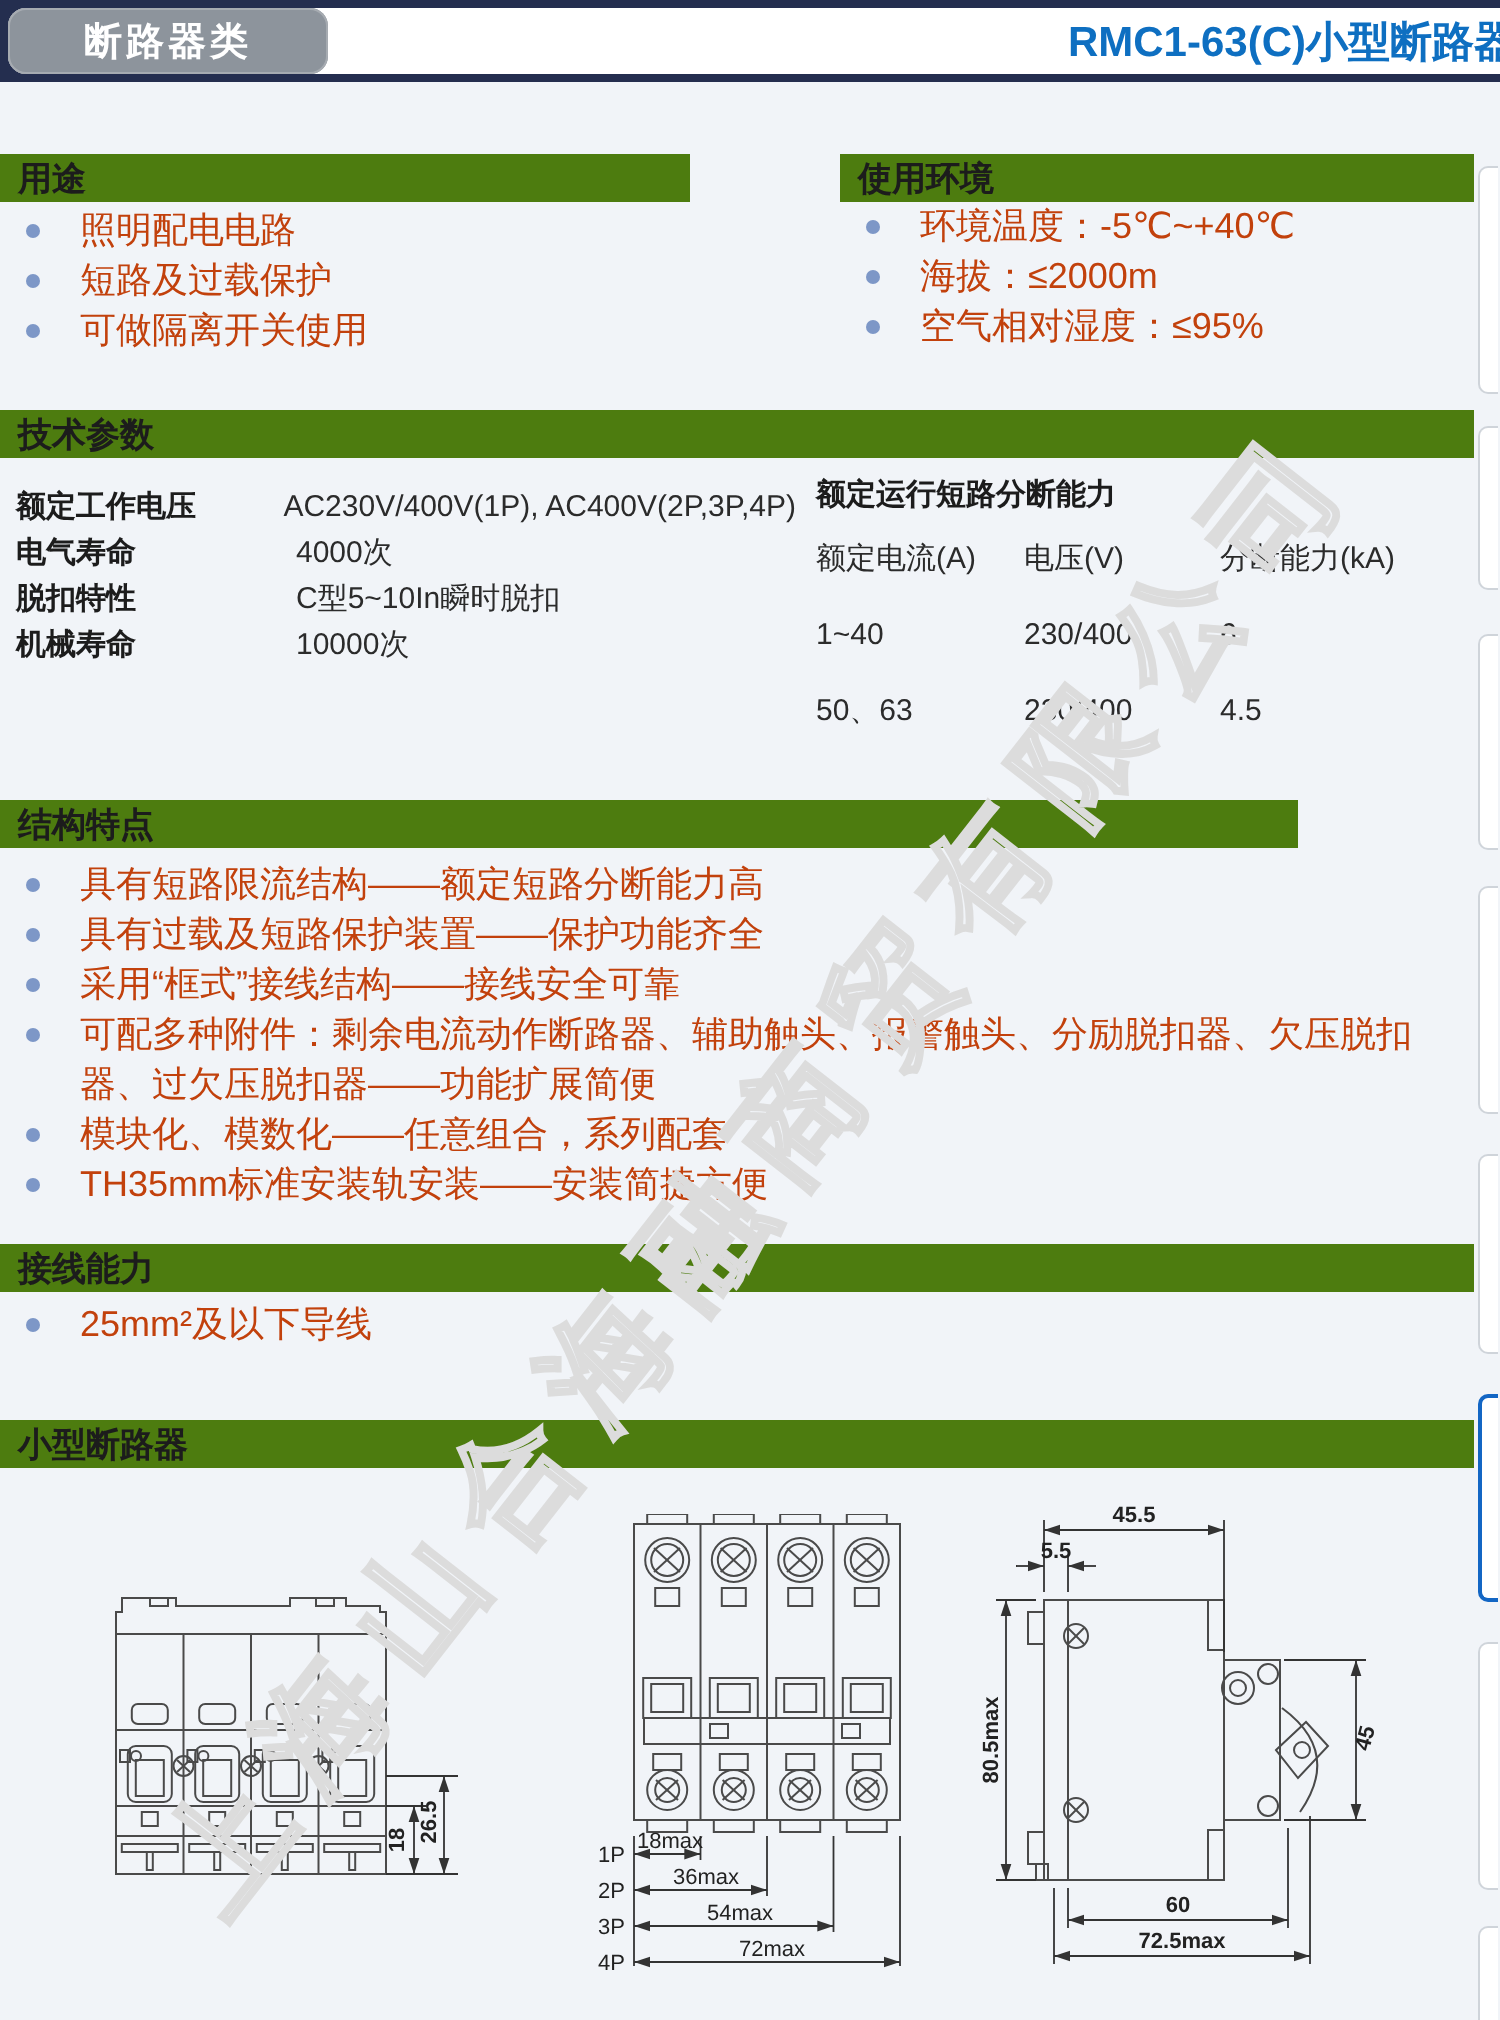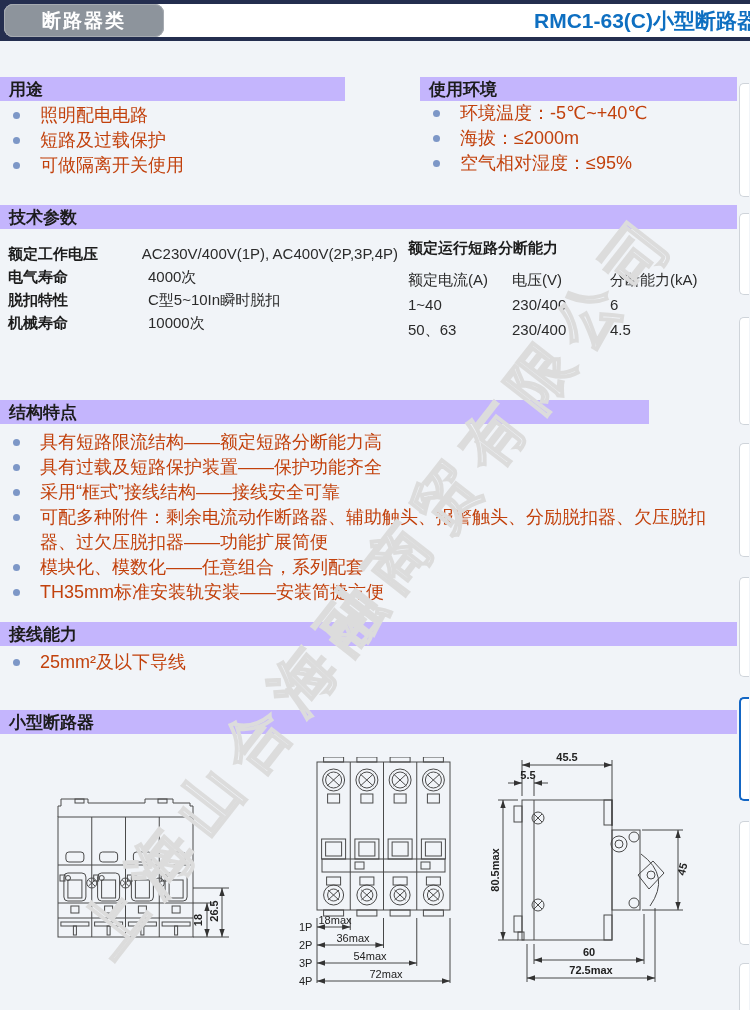--- a/index.html
+++ b/index.html
@@ -9,35 +9,35 @@
     font-family:"Liberation Sans","DejaVu Sans",sans-serif;
     color:#2b2b2b;
   }
   
   .topbar{position:absolute;left:0;top:0;width:750px;height:41px;background:#242e4f;padding-left:26px;}
   .strip{position:absolute;left:4px;top:4px;right:4px;height:33px;background:#ffffff;border-radius:9px;display:flex;align-items:center;}
   .cat-tab{width:160px;height:33px;background:#8d949c;border-radius:9px;display:flex;align-items:center;justify-content:center;
     color:#ffffff;font-size:19px;font-weight:bold;letter-spacing:2px;box-shadow:inset 0 0 0 1px #a6abb1;}
   .prod-title{flex:1;text-align:right;padding-right:14px;color:#0e6fc1;font-size:21px;font-weight:bold;}
   
-  .sec-bar{position:absolute;height:24px;background:#c4b5fd;display:flex;align-items:center;}
+  .sec-bar{position:absolute;height:24px;background:#4d7c0f;display:flex;align-items:center;}
   .sec-bar span{font-size:17px;font-weight:bold;color:#1c1c1c;padding-left:9px;}
   
   ul.blist{list-style:none;margin:0;padding:0;position:absolute;}
   ul.blist li{position:relative;padding-left:40px;line-height:25px;font-size:18px;color:#c2410c;}
   ul.blist li::before{content:'';position:absolute;left:13px;top:9px;width:7px;height:7px;border-radius:50%;background:#7d97c7;}
   
   .tech-table{position:absolute;left:8px;top:242px;width:390px;}
   .trow{display:flex;line-height:23px;font-size:15px;}
   .tlabel{width:140px;font-weight:bold;color:#1c1c1c;}
   .tval{flex:1;color:#2b2b2b;white-space:pre;}
   
   .bk{position:absolute;left:408px;top:238px;width:330px;font-size:15px;}
   .bk-title{font-weight:bold;color:#1c1c1c;line-height:20px;margin-bottom:10px;}
-  .bk-grid{display:grid;grid-template-columns:104px 98px auto;row-gap:1px;}
+  .bk-grid{display:grid;grid-template-columns:104px 98px auto;row-gap:14px;}
   .bk-grid div{line-height:24px;}
   
   svg text{font-family:"Liberation Sans","DejaVu Sans",sans-serif;fill:#222;}
   .draw{position:absolute;}
   
   .watermark{
     position:absolute;left:95px;top:905px;z-index:6;pointer-events:none;
     transform:rotate(-52deg);transform-origin:left center;
     font-size:62px;letter-spacing:15px;font-weight:bold;white-space:nowrap;
     color:transparent;-webkit-text-stroke:2px #dcdcdc;

